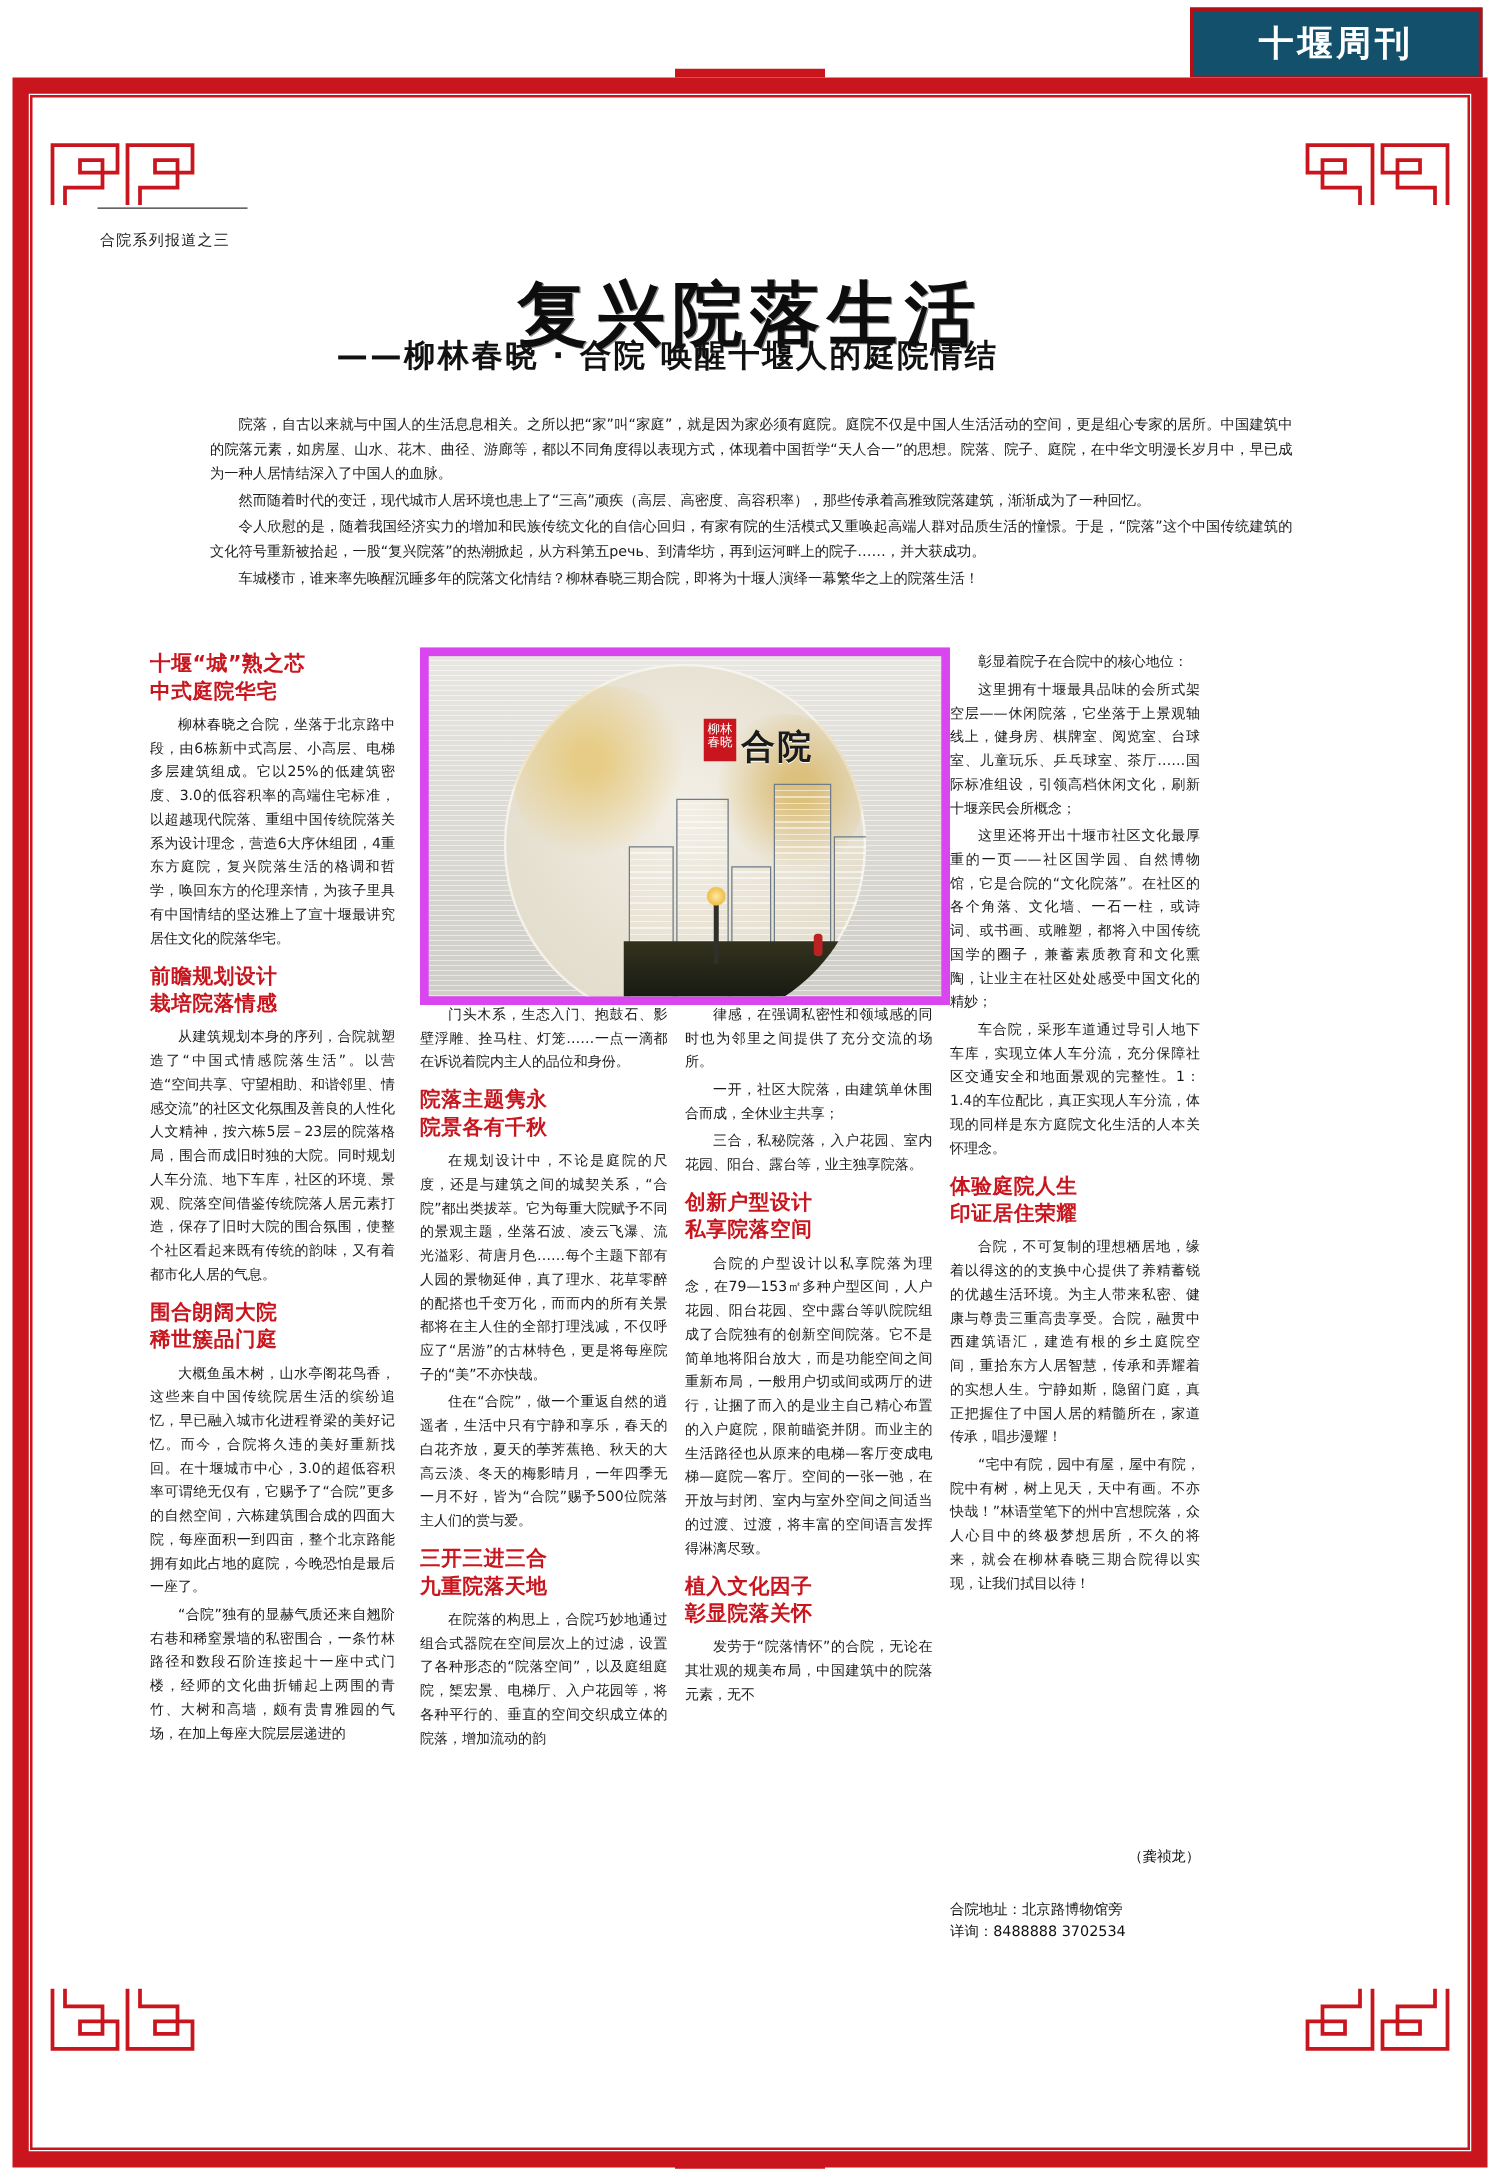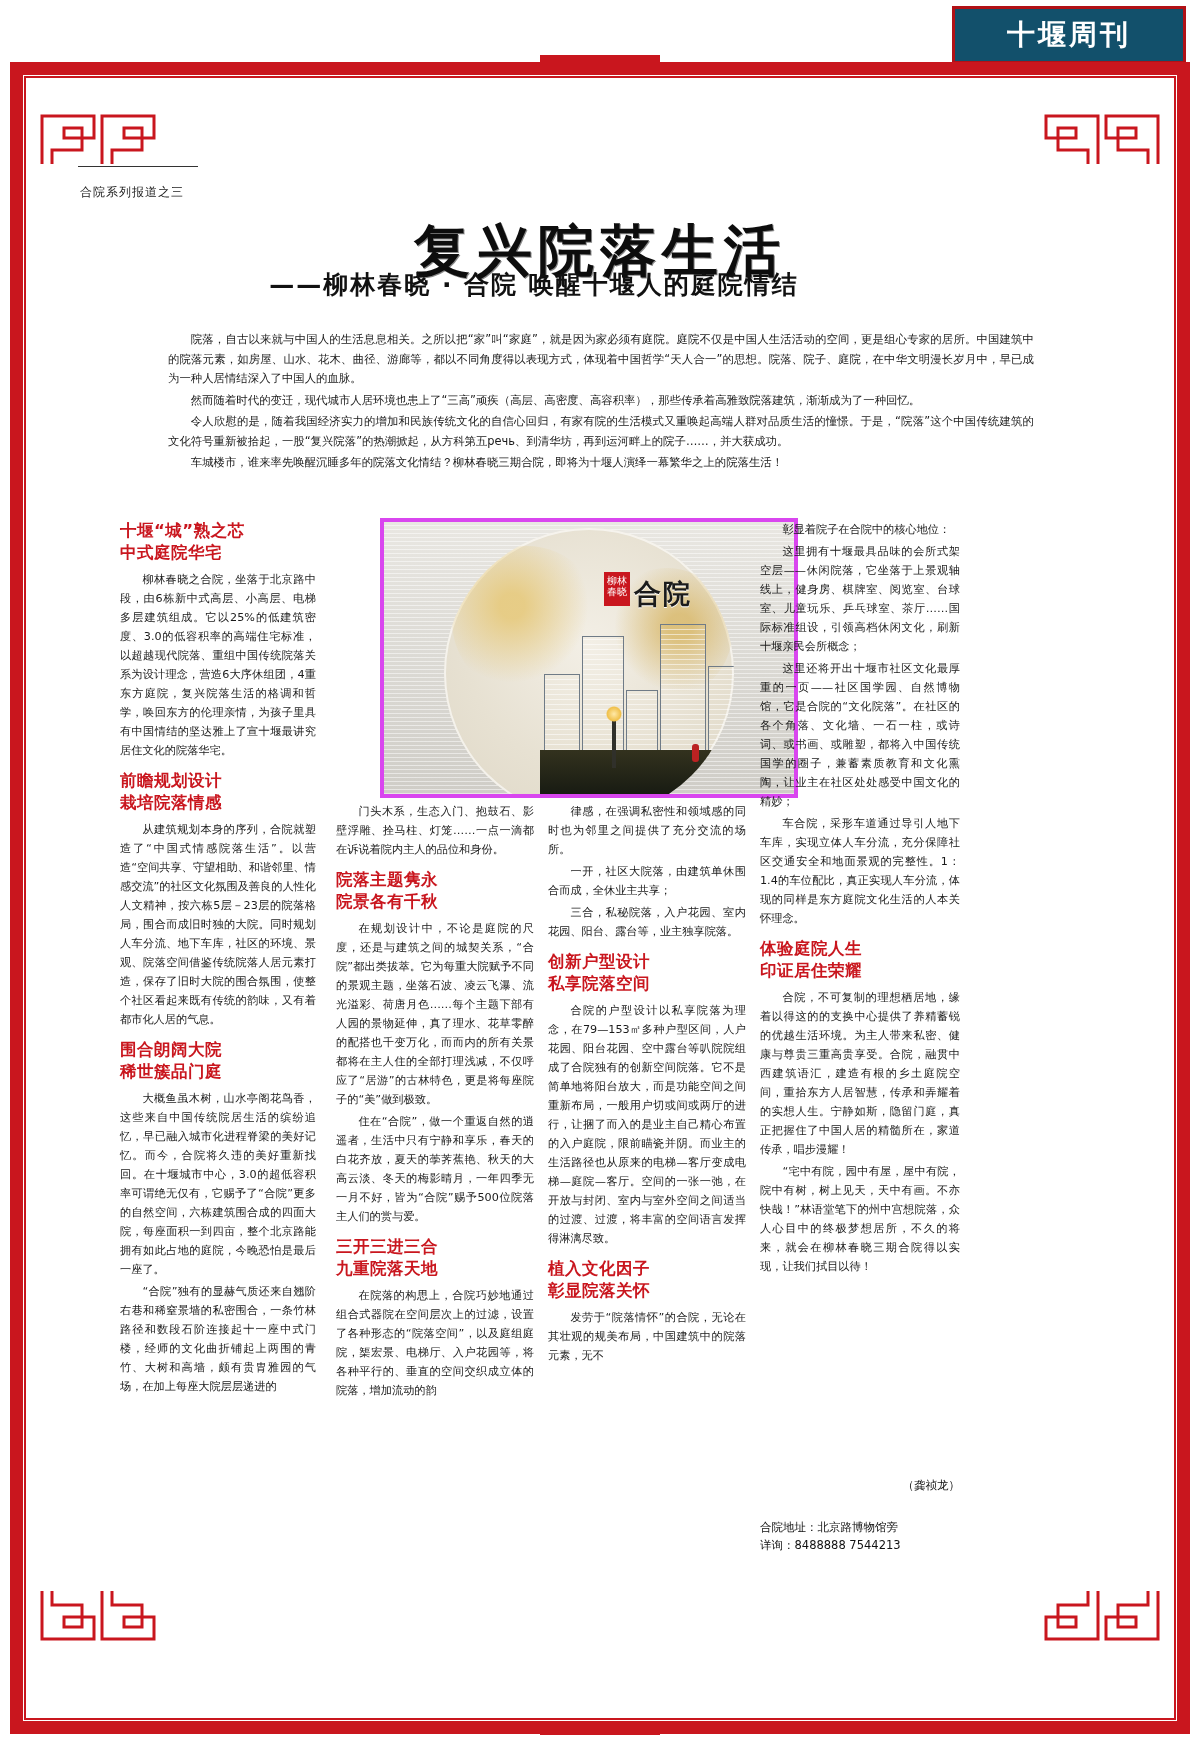--- a/index.html
+++ b/index.html
@@ -96,21 +96,21 @@
 
   .sec-title{
     color:#c9161e;font-weight:bold;font-size:16.5px;line-height:22px;
     margin:10px 0 6px 0;text-indent:0;letter-spacing:0.5px;
   }
   .sec-title:first-child{margin-top:0;}
 
   
   .figure{
     position:absolute;left:336px;top:518px;width:410px;height:272px;
-    background:#d8d8d8;border:4px solid #d946ef;overflow:hidden;margin-left:44px;
+    background:#d8d8d8;border:7px solid #d946ef;overflow:hidden;
   }
   .fig-bg{
     position:absolute;left:0;top:0;width:100%;height:100%;
     background:
       repeating-linear-gradient(0deg,rgba(255,255,255,.5) 0 1px,rgba(0,0,0,0) 1px 4px),
       linear-gradient(#e9e7e2,#cfcdc7);
   }
   .fig-circle{
     position:absolute;left:60px;top:6px;width:290px;height:290px;border-radius:50%;
     background:radial-gradient(circle at 50% 40%,#f3efe6 0%,#e7e1d2 55%,#ded7c6 100%);
@@ -265,21 +265,21 @@
       <p>柳林春晓之合院，坐落于北京路中段，由6栋新中式高层、小高层、电梯多层建筑组成。它以25%的低建筑密度、3.0的低容积率的高端住宅标准，以超越现代院落、重组中国传统院落关系为设计理念，营造6大序休组团，4重东方庭院，复兴院落生活的格调和哲学，唤回东方的伦理亲情，为孩子里具有中国情结的坚达雅上了宣十堰最讲究居住文化的院落华宅。</p>
       <div class="sec-title">前瞻规划设计<br>栽培院落情感</div>
       <p>从建筑规划本身的序列，合院就塑造了“中国式情感院落生活”。以营造“空间共享、守望相助、和谐邻里、情感交流”的社区文化氛围及善良的人性化人文精神，按六栋5层－23层的院落格局，围合而成旧时独的大院。同时规划人车分流、地下车库，社区的环境、景观、院落空间借鉴传统院落人居元素打造，保存了旧时大院的围合氛围，使整个社区看起来既有传统的韵味，又有着都市化人居的气息。</p>
       <div class="sec-title">围合朗阔大院<br>稀世簇品门庭</div>
       <p>大概鱼虽木树，山水亭阁花鸟香，这些来自中国传统院居生活的缤纷追忆，早已融入城市化进程脊梁的美好记忆。而今，合院将久违的美好重新找回。在十堰城市中心，3.0的超低容积率可谓绝无仅有，它赐予了“合院”更多的自然空间，六栋建筑围合成的四面大院，每座面积一到四亩，整个北京路能拥有如此占地的庭院，今晚恐怕是最后一座了。</p>
       <p>“合院”独有的显赫气质还来自翘阶右巷和稀窒景墙的私密围合，一条竹林路径和数段石阶连接起十一座中式门楼，经师的文化曲折铺起上两围的青竹、大树和高墙，颇有贵胄雅园的气场，在加上每座大院层层递进的</p>
     </div>
   <div class="col col-2">
       <p>门头木系，生态入门、抱鼓石、影壁浮雕、拴马柱、灯笼……一点一滴都在诉说着院内主人的品位和身份。</p>
       <div class="sec-title">院落主题隽永<br>院景各有千秋</div>
-      <p>在规划设计中，不论是庭院的尺度，还是与建筑之间的城契关系，“合院”都出类拔萃。它为每重大院赋予不同的景观主题，坐落石波、凌云飞瀑、流光溢彩、荷唐月色……每个主题下部有人园的景物延伸，真了理水、花草零醉的配搭也千变万化，而而内的所有关景都将在主人住的全部打理浅减，不仅呼应了“居游”的古林特色，更是将每座院子的“美”做到极致。</p>
+      <p>在规划设计中，不论是庭院的尺度，还是与建筑之间的城契关系，“合院”都出类拔萃。它为每重大院赋予不同的景观主题，坐落石波、凌云飞瀑、流光溢彩、荷唐月色……每个主题下部有人园的景物延伸，真了理水、花草零醉的配搭也千变万化，而而内的所有关景都将在主人住的全部打理浅减，不仅呼应了“居游”的古林特色，更是将每座院子的“美”不亦快哉。</p>
       <p>住在“合院”，做一个重返自然的逍遥者，生活中只有宁静和享乐，春天的白花齐放，夏天的荸荠蕉艳、秋天的大高云淡、冬天的梅影晴月，一年四季无一月不好，皆为“合院”赐予500位院落主人们的赏与爱。</p>
       <div class="sec-title">三开三进三合<br>九重院落天地</div>
       <p>在院落的构思上，合院巧妙地通过组合式器院在空间层次上的过滤，设置了各种形态的“院落空间”，以及庭组庭院，榘宏景、电梯厅、入户花园等，将各种平行的、垂直的空间交织成立体的院落，增加流动的韵</p>
     </div>
   <div class="col col-3">
       <p>律感，在强调私密性和领域感的同时也为邻里之间提供了充分交流的场所。</p>
       <p>一开，社区大院落，由建筑单休围合而成，全休业主共享；</p>
       <p>三合，私秘院落，入户花园、室内花园、阳台、露台等，业主独享院落。</p>
       <div class="sec-title">创新户型设计<br>私享院落空间</div>
       <p>合院的户型设计以私享院落为理念，在79—153㎡多种户型区间，人户花园、阳台花园、空中露台等叭院院组成了合院独有的创新空间院落。它不是简单地将阳台放大，而是功能空间之间重新布局，一般用户切或间或两厅的进行，让捆了而入的是业主自己精心布置的入户庭院，限前瞄瓷并阴。而业主的生活路径也从原来的电梯—客厅变成电梯—庭院—客厅。空间的一张一弛，在开放与封闭、室内与室外空间之间适当的过渡、过渡，将丰富的空间语言发挥得淋漓尽致。</p>
@@ -292,16 +292,16 @@
       <p>这里还将开出十堰市社区文化最厚重的一页——社区国学园、自然博物馆，它是合院的“文化院落”。在社区的各个角落、文化墙、一石一柱，或诗词、或书画、或雕塑，都将入中国传统国学的圈子，兼蓄素质教育和文化熏陶，让业主在社区处处感受中国文化的精妙；</p>
       <p>车合院，采形车道通过导引人地下车库，实现立体人车分流，充分保障社区交通安全和地面景观的完整性。1：1.4的车位配比，真正实现人车分流，体现的同样是东方庭院文化生活的人本关怀理念。</p>
       <div class="sec-title">体验庭院人生<br>印证居住荣耀</div>
       <p>合院，不可复制的理想栖居地，缘着以得这的的支换中心提供了养精蓄锐的优越生活环境。为主人带来私密、健康与尊贵三重高贵享受。合院，融贯中西建筑语汇，建造有根的乡土庭院空间，重拾东方人居智慧，传承和弄耀着的实想人生。宁静如斯，隐留门庭，真正把握住了中国人居的精髓所在，家道传承，唱步漫耀！</p>
       <p>“宅中有院，园中有屋，屋中有院，院中有树，树上见天，天中有画。不亦快哉！”林语堂笔下的州中宫想院落，众人心目中的终极梦想居所，不久的将来，就会在柳林春晓三期合院得以实现，让我们拭目以待！</p>
     </div>
 
   <div class="byline">（龚祯龙）</div>
   <div class="contact">
     <div>合院地址：北京路博物馆旁</div>
-    <div>详询：8488888 7544213</div>
+    <div>详询：8488888 3702534</div>
   </div>
 
 </div>
 
 </body></html>

